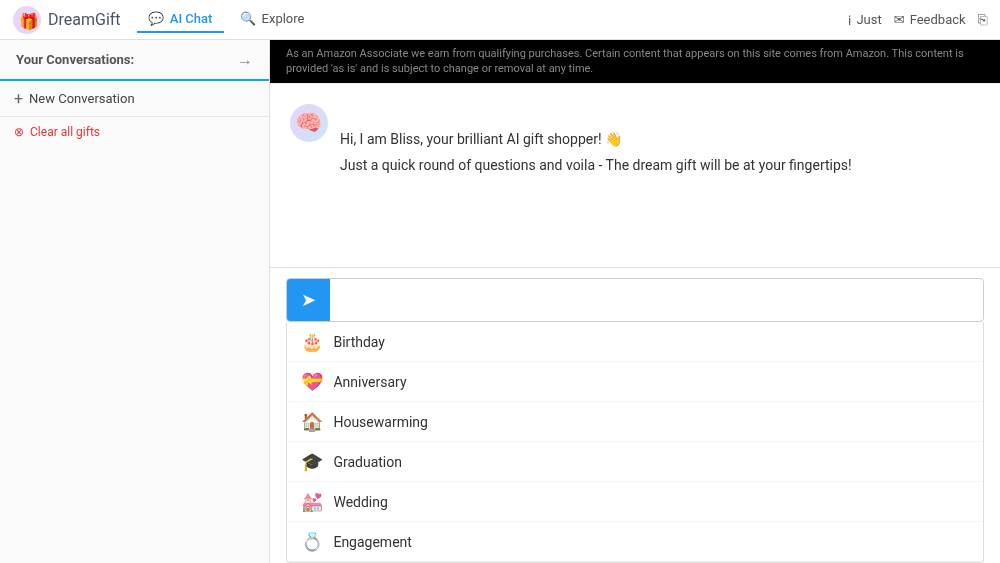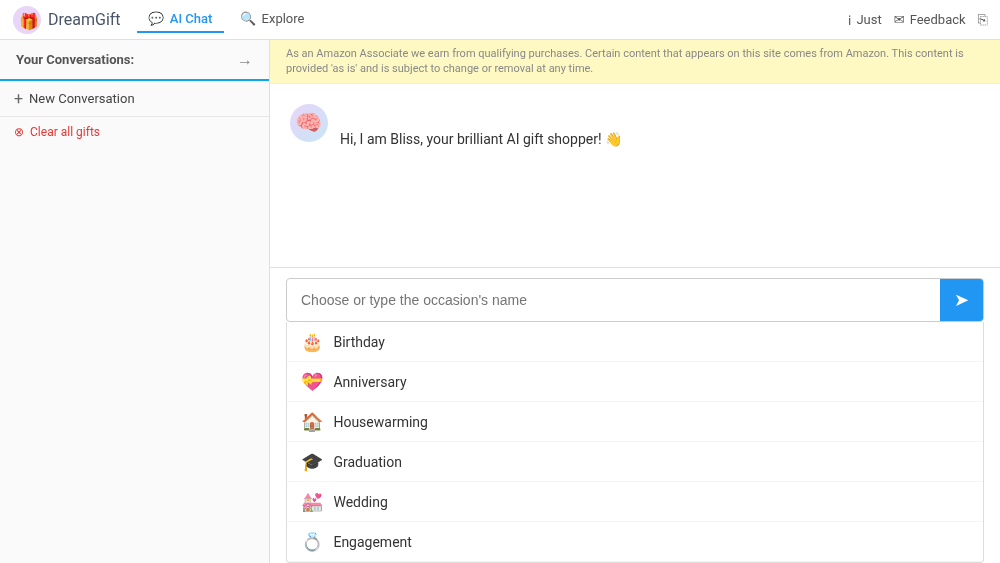--- a/index.html
+++ b/index.html
@@ -144,21 +144,21 @@
     }
 
     
     .chat-area {
       flex: 1;
       display: flex;
       flex-direction: column;
       overflow: hidden;
     }
     .disclaimer-bar {
-      background: #fef9c3;
+      background: #000000;
       padding: 6px 16px;
       font-size: 11px;
       color: #888;
       border-bottom: 1px solid #eee;
       line-height: 1.4;
     }
     .chat-messages {
       flex: 1;
       overflow-y: auto;
       padding: 20px 20px 10px;
@@ -302,27 +302,27 @@
 
   <div class="chat-area">
     <div class="disclaimer-bar">
       <span>As an Amazon Associate we earn from qualifying purchases. Certain content that appears on this site comes from Amazon. This content is provided 'as is' and is subject to change or removal at any time.</span>
     </div>
     <div class="chat-messages">
       <div class="message-row">
         <div class="avatar">🧠</div>
         <div class="message-bubble">
           <p>Hi, I am Bliss, your brilliant AI gift shopper! 👋</p>
+          <p>Just a quick round of questions and voila - The dream gift will be at your fingertips!</p>
         </div>
       </div>
     </div>
 
     <div class="input-area">
       <div class="input-row">
-        <input class="chat-input" type="text" placeholder="Choose or type the occasion's name" style="">
         <button class="send-btn">➤</button>
       </div>
       <div class="occasion-dropdown">
         <div class="occasion-item">
           <span class="occasion-emoji">🎂</span>
           <span>Birthday</span>
         </div>
         <div class="occasion-item">
           <span class="occasion-emoji">💝</span>
           <span>Anniversary</span>

